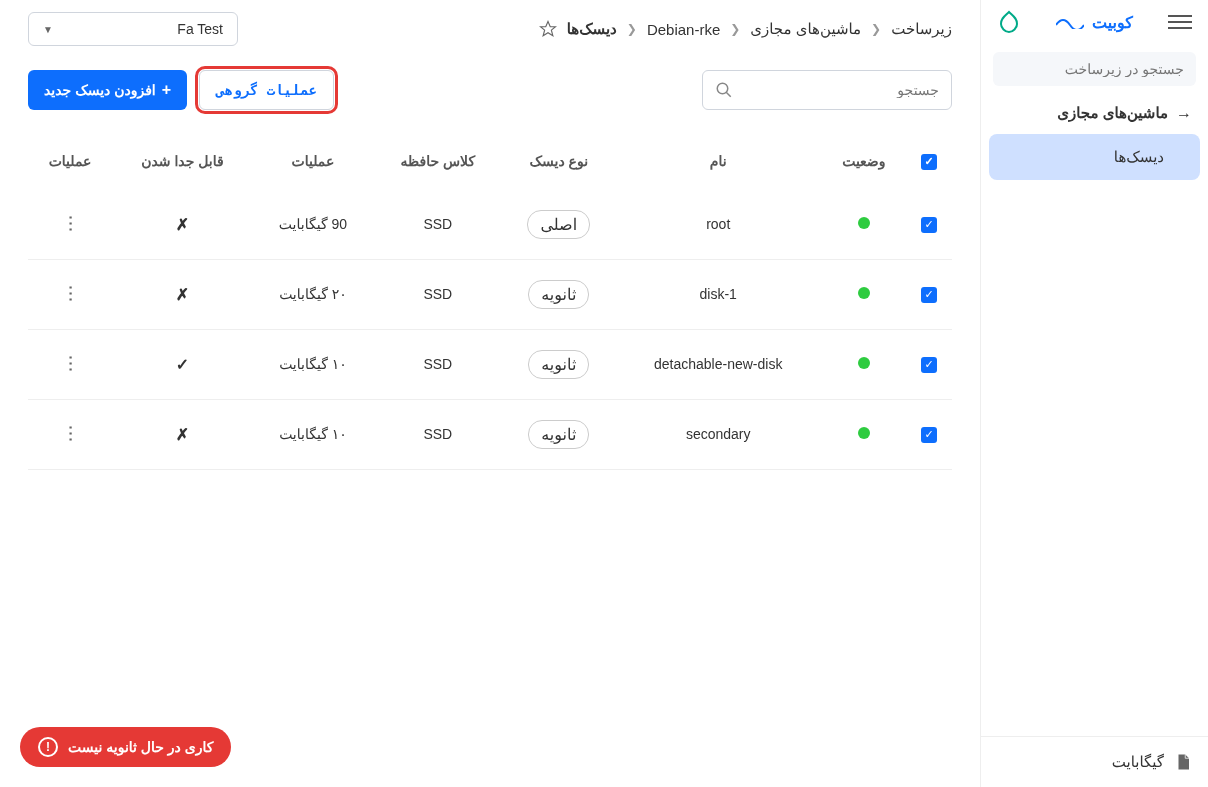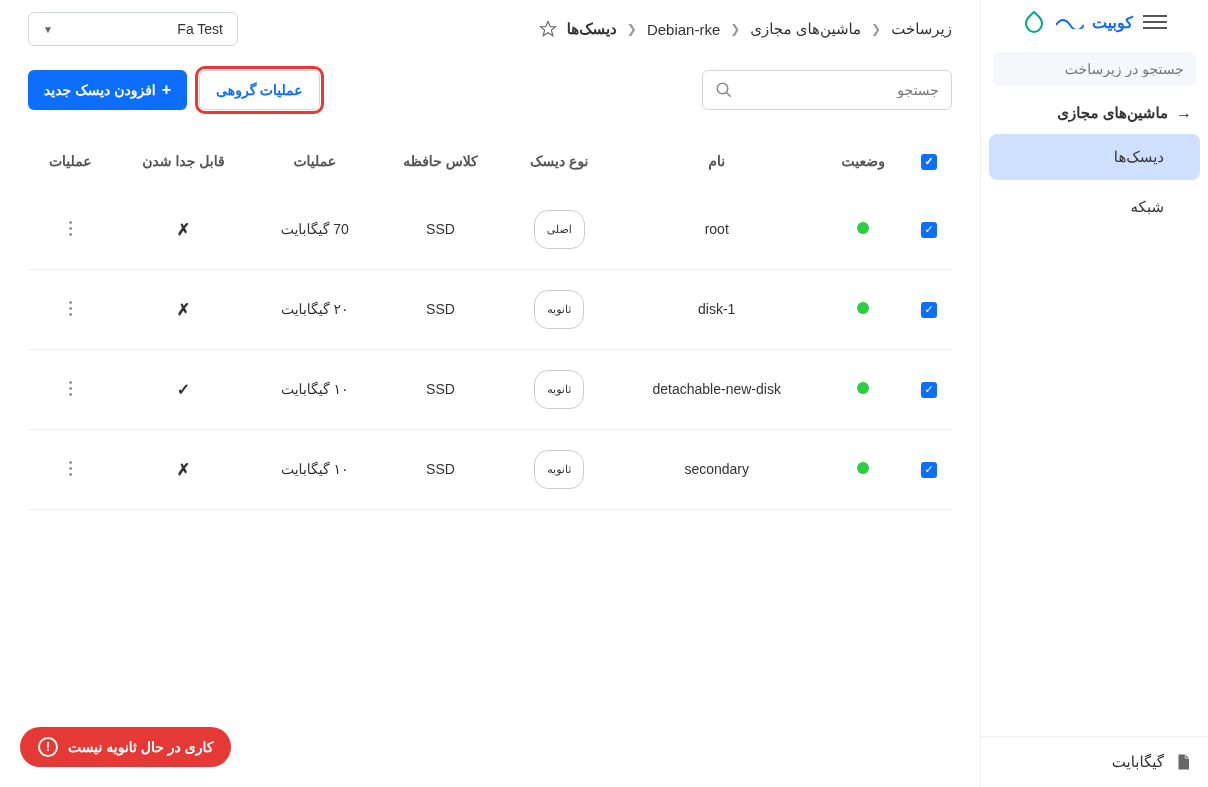--- a/index.html
+++ b/index.html
@@ -1,19 +1,19 @@
 <!DOCTYPE html>
 <html dir="rtl" lang="fa"><head>
 <meta charset="utf-8">
 <style>
 * { box-sizing: border-box; margin: 0; padding: 0; }
 body { font-family: Tahoma, Arial, sans-serif; background: #fff; color: #333; direction: rtl; font-size: 14px; }
 .app { display: flex; height: 787px; width: 1208px; }
 .sidebar { width: 228px; background: #fff; border-left: 1px solid #eee; display: flex; flex-direction: column; }
-.sidebar-header { display: flex; align-items: center; justify-content: center; padding: 10px 16px; gap: 10px; }
+.sidebar-header { display: flex; align-items: center; justify-content: space-between; padding: 10px 16px; gap: 10px; }
 .hamburger { width: 24px; height: 24px; cursor: pointer; display: flex; flex-direction: column; justify-content: center; gap: 4px; }
 .hamburger span { display: block; height: 2px; background: #555; width: 100%; }
 .brand { display: flex; align-items: center; gap: 8px; color: #0d6efd; font-weight: bold; font-size: 16px; }
 .brand-wave { width: 28px; height: 14px; }
 .secondary-logo { width: 24px; height: 24px; color: #0a8; }
 .sidebar-search { margin: 8px 12px 4px; background: #f5f7fa; border-radius: 6px; display: flex; align-items: center; padding: 8px 12px; gap: 8px; }
 .sidebar-search input { border: none; background: transparent; flex: 1; text-align: right; font-size: 14px; color: #666; outline: none; font-family: inherit; }
 .nav-section-head { display: flex; align-items: center; gap: 8px; padding: 14px 16px 10px; font-weight: bold; font-size: 15px; }
 .nav-item { padding: 14px 36px 14px 16px; cursor: pointer; font-size: 15px; border-radius: 8px; margin: 2px 8px; }
 .nav-item.active { background: #cfe0ff; }
@@ -25,30 +25,30 @@
 .crumb { cursor: pointer; color: #333; }
 .crumb.last { font-weight: bold; }
 .chev { color: #999; font-size: 12px; }
 .star-icon { cursor: pointer; color: #666; }
 .fa-select { border: 1px solid #d0d5dd; border-radius: 6px; padding: 8px 14px; min-width: 210px; display: flex; align-items: center; justify-content: space-between; cursor: pointer; background: #fff; }
 .fa-select .arrow { font-size: 10px; color: #666; }
 .toolbar { display: flex; align-items: center; gap: 12px; margin-top: 24px; }
 .search-box { border: 1px solid #d0d5dd; border-radius: 6px; display: flex; align-items: center; padding: 0 12px; height: 40px; width: 250px; gap: 8px; }
 .search-box input { border: none; flex: 1; text-align: right; font-size: 14px; outline: none; font-family: inherit; }
 .spacer { flex: 1; }
-.btn-outline { border: 1px solid #d0d5dd; color: #0d6efd; background: #fff; border-radius: 6px; padding: 0 16px; height: 40px; cursor: pointer; font-weight: bold; font-family: Liberation Serif, serif; font-size: 14px; }
+.btn-outline { border: 1px solid #d0d5dd; color: #0d6efd; background: #fff; border-radius: 6px; padding: 0 16px; height: 40px; cursor: pointer; font-weight: bold; font-family: Liberation Mono, monospace; font-size: 14px; }
 .btn-outline.highlighted { outline: 3px solid #e53935; outline-offset: 1px; }
 .btn-primary { background: #0d6efd; color: #fff; border: none; border-radius: 6px; padding: 0 16px; height: 40px; cursor: pointer; font-weight: bold; font-family: inherit; font-size: 14px; display: flex; align-items: center; gap: 6px; }
 .table { width: 100%; margin-top: 22px; border-collapse: collapse; }
 .table th, .table td { text-align: center; padding: 20px 8px; }
 .table th { color: #555; font-weight: bold; font-size: 14px; }
 .table tbody tr { border-bottom: 1px solid #eee; }
 .chk { width: 16px; height: 16px; background: #0d6efd; border-radius: 3px; display: inline-flex; align-items: center; justify-content: center; color: #fff; font-size: 11px; cursor: pointer; }
 .status-dot { width: 12px; height: 12px; border-radius: 50%; background: #2ecc40; display: inline-block; }
-.pill { border: 1px solid #ccc; border-radius: 14px; padding: 12px 12px; font-size: 11px; display: inline-block; }
+.pill { border: 1px solid #ccc; border-radius: 14px; padding: 4px 12px; font-size: 16px; display: inline-block; }
 .x-mark { font-weight: bold; font-size: 16px; }
 .check-mark { font-weight: bold; font-size: 16px; }
 .kebab { cursor: pointer; color: #666; font-size: 18px; letter-spacing: 1px; display: inline-block; transform: rotate(90deg); }
 .toast { position: fixed; bottom: 20px; left: 20px; background: #e53935; color: #fff; border-radius: 22px; padding: 10px 18px; display: flex; align-items: center; gap: 10px; font-weight: bold; font-size: 14px; }
 .toast-icon { width: 20px; height: 20px; border: 2px solid #fff; border-radius: 50%; display: flex; align-items: center; justify-content: center; font-size: 12px; }
 .search-icon-svg { width: 18px; height: 18px; color: #888; }
 .doc-icon { width: 18px; height: 18px; color: #666; }
 .arrow-back { font-size: 16px; }
 .plus { font-size: 16px; font-weight: bold; }
 </style>
@@ -81,21 +81,20 @@
           <line x1="15" y1="15" x2="21" y2="21" stroke="currentColor" stroke-width="2"></line>
         </svg>
     </div>
 
     <div class="nav-section-head">
       <span class="arrow-back">→</span>
       <span>ماشین‌های مجازی</span>
     </div>
 
     <div class="nav-item active">دیسک‌ها</div>
-    <div class="nav-item">شبکه</div>
 
     <div class="sidebar-footer">
       <div class="footer-item">
         <svg class="doc-icon" viewBox="0 0 24 24">
             <path d="M6 2 H15 L20 7 V22 H6 Z" fill="currentColor"></path>
             <path d="M15 2 V7 H20" fill="none" stroke="#fff" stroke-width="1"></path>
           </svg>
         <span>گیگابایت</span>
       </div>
     </div>
@@ -150,21 +149,21 @@
           <th>عملیات</th>
         </tr>
       </thead>
       <tbody id="disk-rows">
           <tr>
             <td><span class="chk">✓</span></td>
             <td><span class="status-dot"></span></td>
             <td>root</td>
             <td><span class="pill">اصلی</span></td>
             <td>SSD</td>
-            <td>70 گیگابایت</td>
+            <td>90 گیگابایت</td>
             <td><span class="x-mark">✗</span></td>
             <td><span class="kebab">⋯</span></td>
           </tr>
           <tr>
             <td><span class="chk">✓</span></td>
             <td><span class="status-dot"></span></td>
             <td>disk-1</td>
             <td><span class="pill">ثانویه</span></td>
             <td>SSD</td>
             <td>۲۰ گیگابایت</td>

